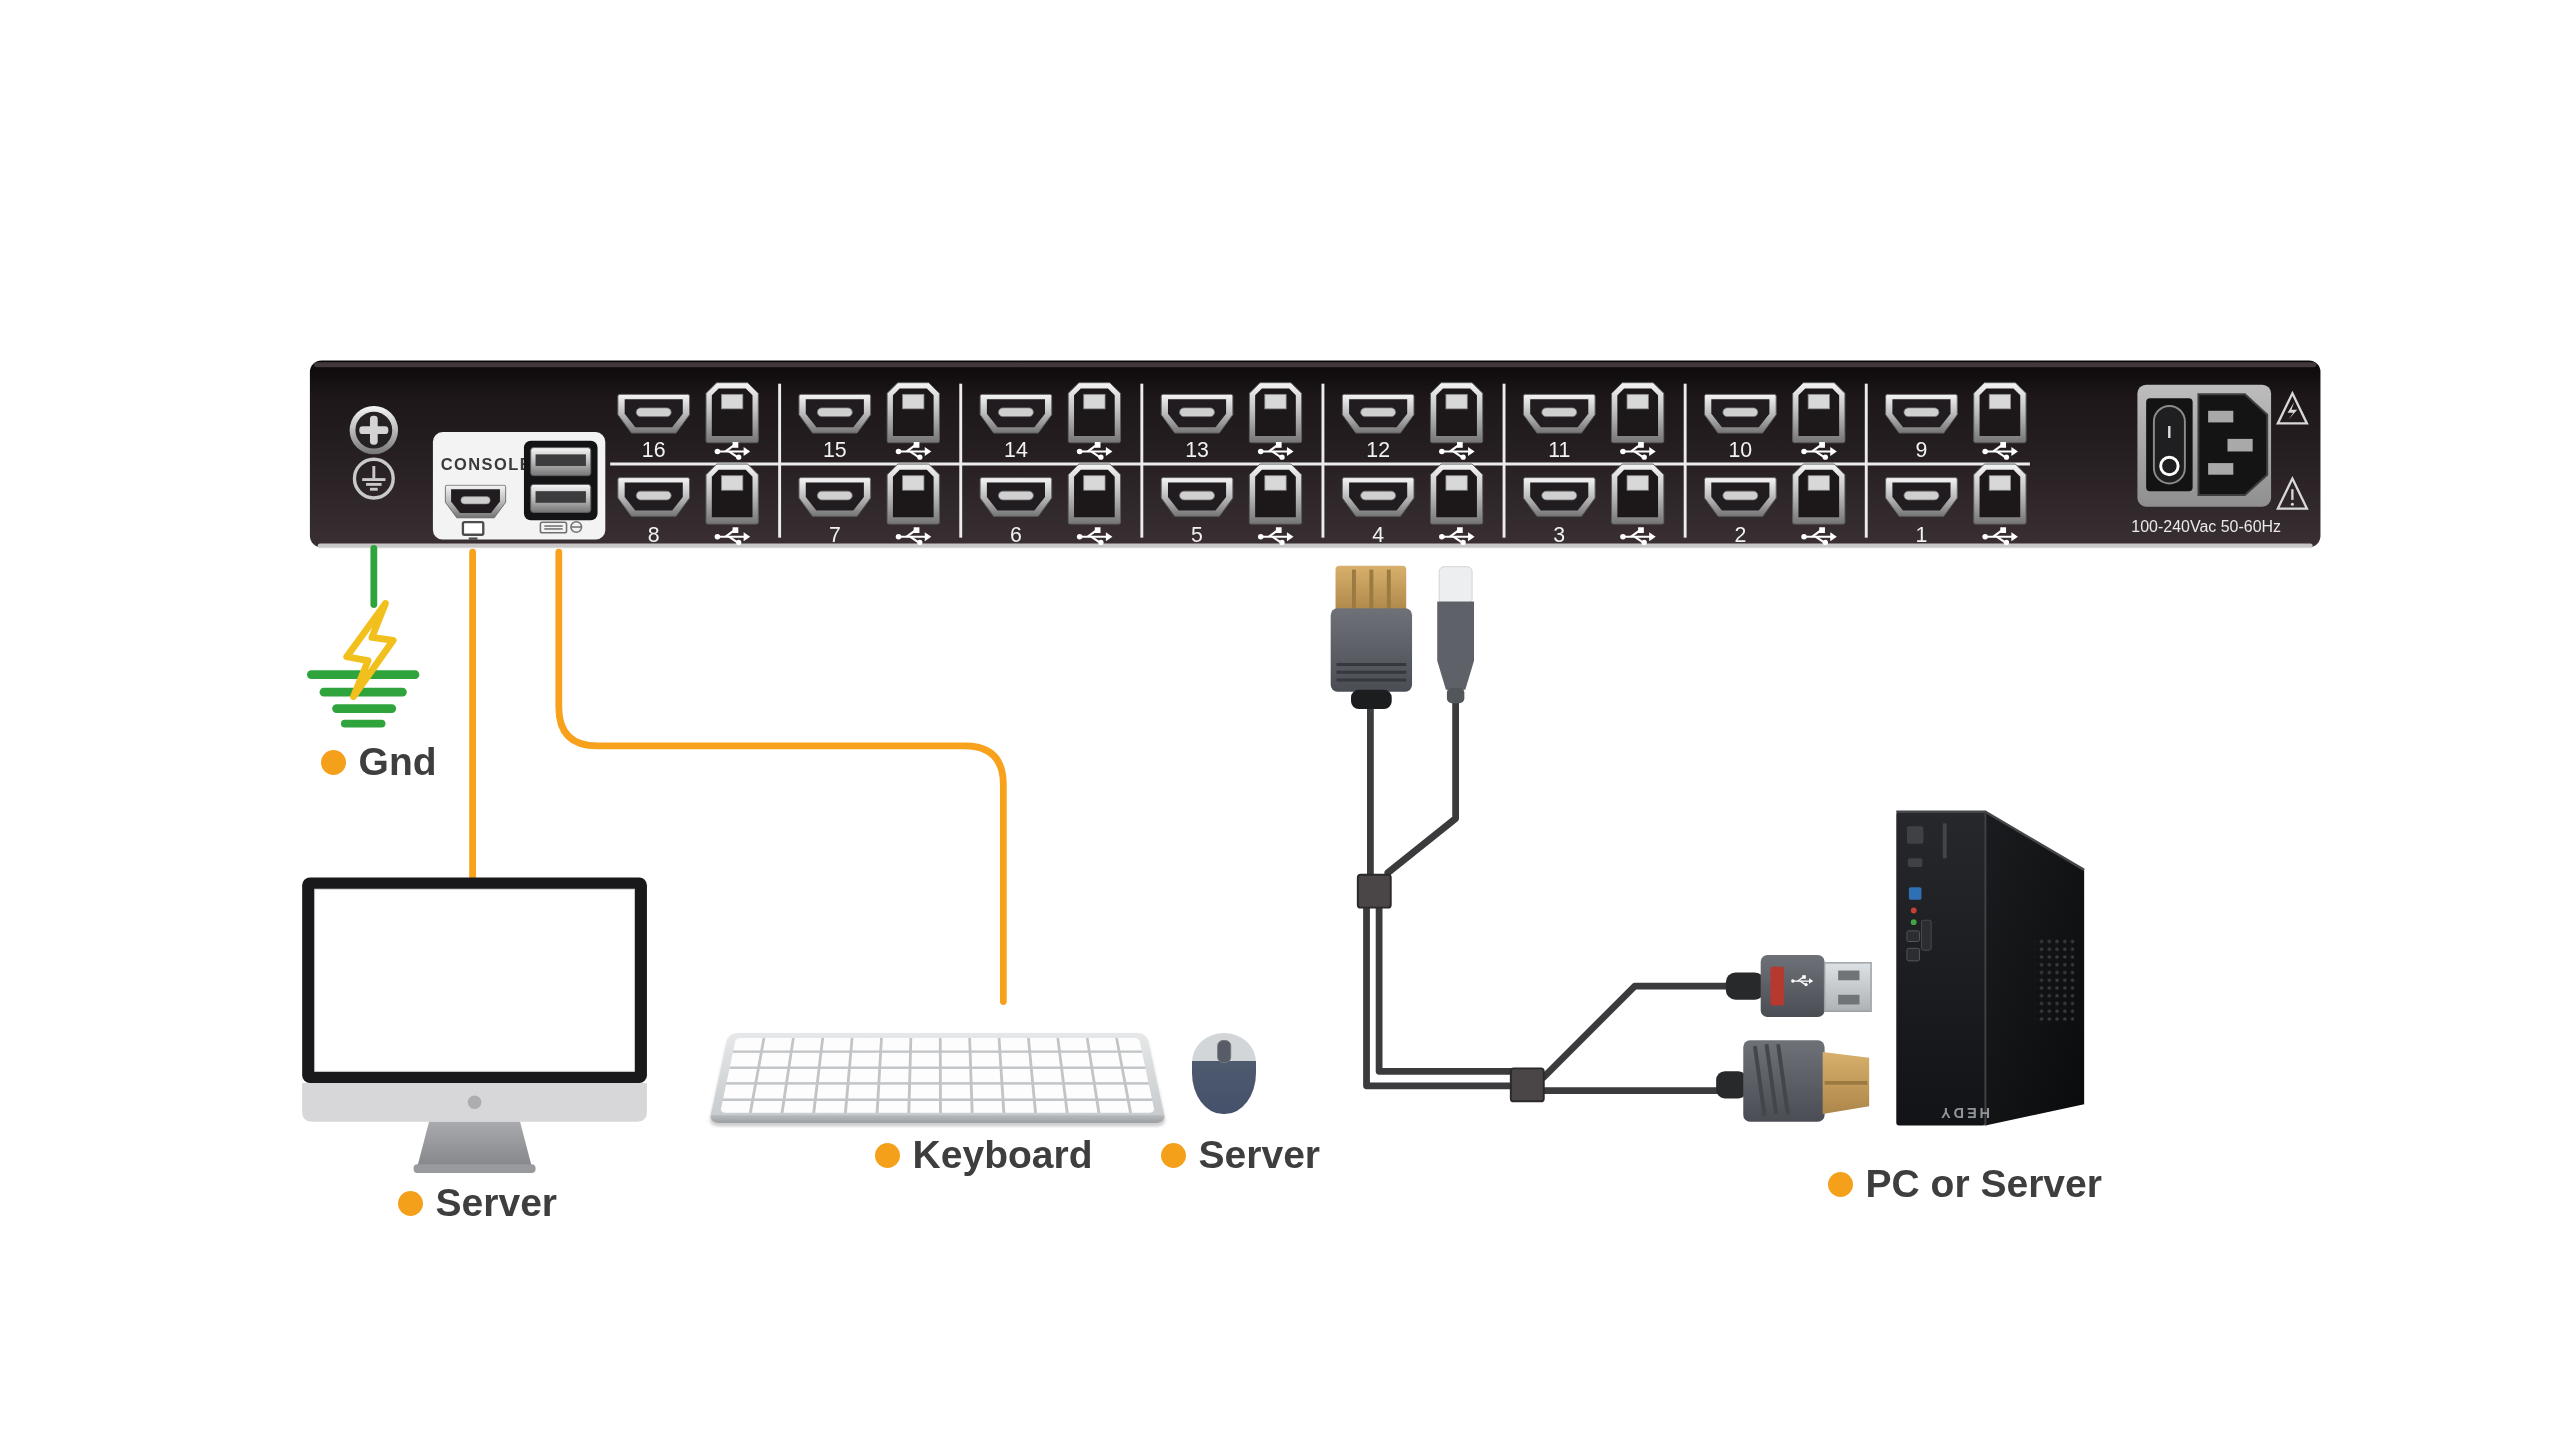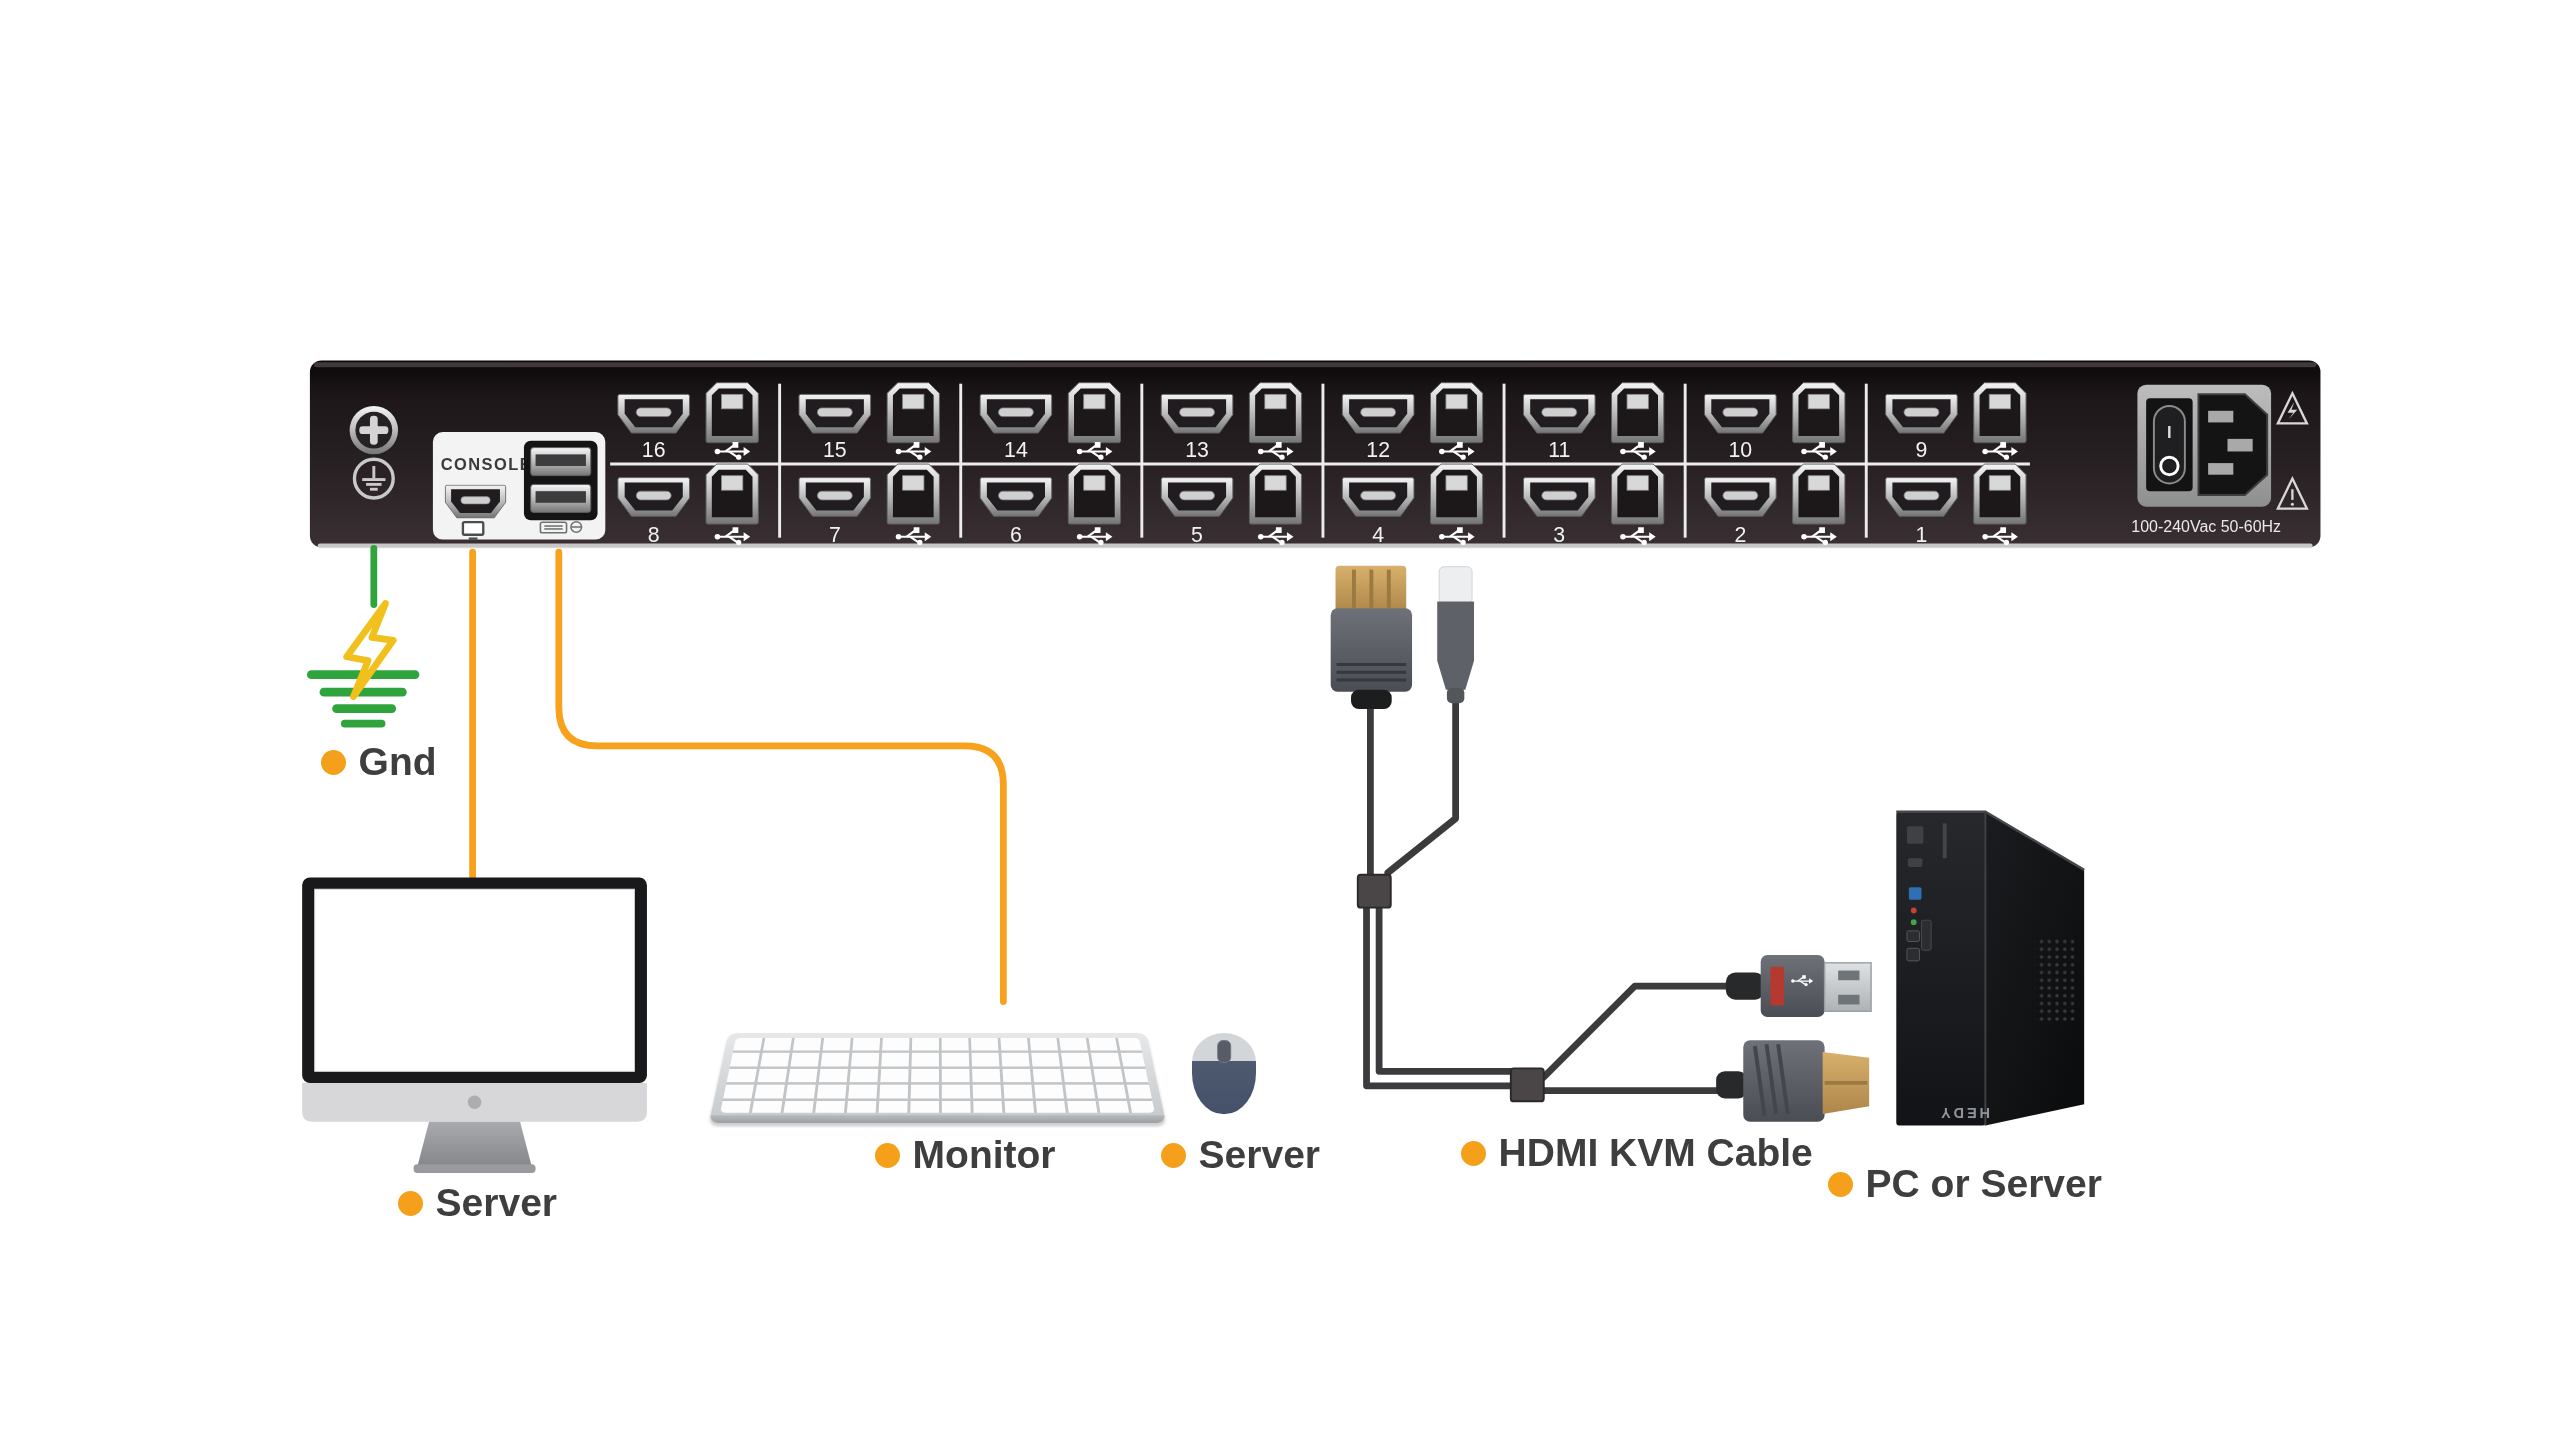--- a/index.html
+++ b/index.html
@@ -374,29 +374,25 @@
 <div class="lbl" style="left:321px;top:740px">
   <span class="dot"></span>
   <span>Gnd</span>
 </div>
 <div class="lbl" style="left:398px;top:1181px">
   <span class="dot"></span>
   <span>Server</span>
 </div>
 <div class="lbl" style="left:875px;top:1133px">
   <span class="dot"></span>
-  <span>Monitor</span>
+  <span>Keyboard</span>
 </div>
 <div class="lbl" style="left:1161px;top:1133px">
   <span class="dot"></span>
   <span>Server</span>
 </div>
-<div class="lbl" style="left:1461px;top:1131px">
-  <span class="dot"></span>
-  <span>HDMI KVM Cable</span>
-</div>
 <div class="lbl" style="left:1828px;top:1162px">
   <span class="dot"></span>
   <span>PC or Server</span>
 </div>
 
 </div>
 
 
 </body></html>

